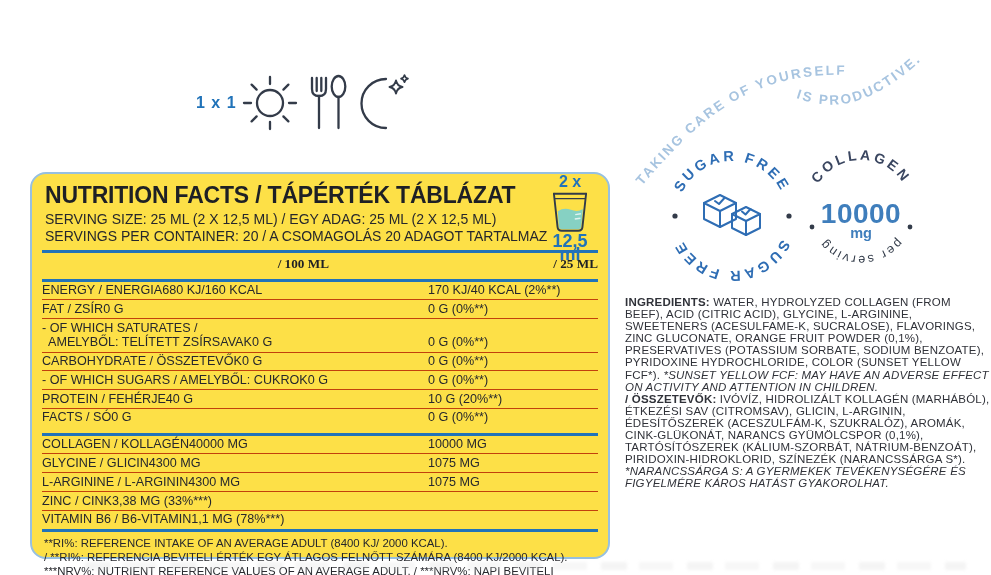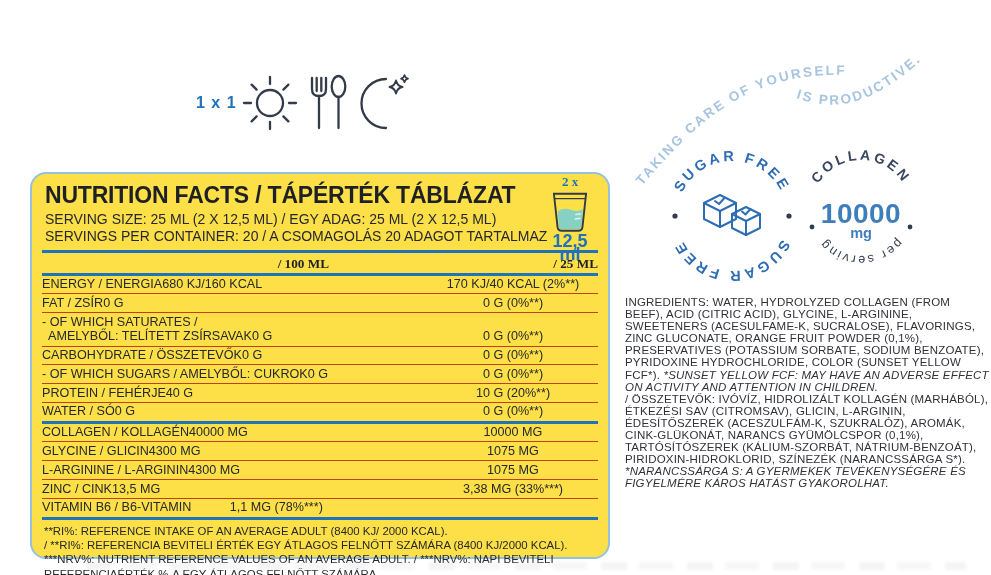--- a/index.html
+++ b/index.html
@@ -17,43 +17,43 @@
   
   .badge-sugar{position:absolute;left:662px;top:146px;}
   .badge-collagen{position:absolute;left:796px;top:147px;}
 
   
   .nf-box{position:absolute;left:30px;top:172px;width:580px;height:387px;box-sizing:border-box;
           border:2px solid #96C0E1;border-radius:16px;padding:5px 10px 0 10px;background:#fde047;}
   .nf-title{font-size:23px;font-weight:bold;color:#1E2025;margin:3px 0 2px 3px;letter-spacing:-0.2px;white-space:nowrap;}
   .nf-sub{font-size:14px;color:#26272C;margin-left:3px;line-height:1.2;white-space:nowrap;}
   .glass-widget{position:absolute;top:2px;right:9px;width:58px;text-align:center;color:#2173B9;font-weight:bold;}
-  .glass-times{font-size:13px;line-height:12px;font-family:Liberation Serif, serif;}
+  .glass-times{font-size:16px;line-height:12px;}
   .glass-volume{font-size:18px;line-height:13px;}
   .glass-widget svg{display:block;margin:1px auto 0 auto;}
 
   .divider-thick{border-top:3px solid #2173B9;margin-top:5px;}
   .hdr-row{position:relative;height:20px;font-weight:bold;font-size:13.2px;color:#1E2025;font-family:Liberation Serif, serif;}
   .hdr-100{position:absolute;left:47%;transform:translateX(-50%);top:3px;white-space:nowrap;}
   .hdr-25{position:absolute;right:0;top:3px;white-space:nowrap;}
 
   .row{display:flex;align-items:flex-end;border-top:1px solid #c2410c;padding:1.6px 0;
        font-size:12.6px;line-height:1.16;color:#26272C;}
-  .row.thick-top{border-top:3px solid #2173B9;}
+  .row.thick-top{border-top:3px solid #2173B9;margin-top:6px;}
   .lbl{white-space:nowrap;}
   .lbl .indent{margin-left:6px;}
   .mid{flex:1;white-space:nowrap;}
-  .rgt{width:170px;text-align:center;white-space:nowrap;}
+  .rgt{width:170px;text-align:left;white-space:nowrap;}
 
   .footnotes{font-size:11.4px;line-height:1.26;color:#26272C;padding:4px 2px 0 2px;}
 
   
   .ingredients{position:absolute;left:625px;top:296px;width:366px;font-size:11.5px;line-height:12.1px;
                letter-spacing:0.2px;color:#303239;}
-  .ing-bold{font-weight:normal;}
+  .ing-bold{font-weight:bold;}
   .ing-italic{font-style:italic;}
 
   
   .bottom-remnant{position:absolute;left:85px;right:25px;top:562px;height:8px;opacity:0.28;
       background:repeating-linear-gradient(90deg,#d9d9d9 0 26px,transparent 26px 38px,#e3e3e3 38px 72px,transparent 72px 86px);
       filter:blur(1.6px);}
 </style>
 </head>
 <body>
 
@@ -194,42 +194,41 @@
       <span class="lbl">- OF WHICH SUGARS / AMELYBŐL: CUKROK</span>
       <span class="mid">0 G</span>
       <span class="rgt">0 G (0%**)</span>
     </div>
     <div class="row">
       <span class="lbl">PROTEIN / FEHÉRJE</span>
       <span class="mid">40 G</span>
       <span class="rgt">10 G (20%**)</span>
     </div>
     <div class="row">
-      <span class="lbl">WATER / SÓ</span>
+      <span class="lbl">FACTS / SÓ</span>
       <span class="mid">0 G</span>
       <span class="rgt">0 G (0%**)</span>
     </div>
     <div class="row thick-top">
       <span class="lbl">COLLAGEN / KOLLAGÉN</span>
       <span class="mid">40000 MG</span>
       <span class="rgt">10000 MG</span>
     </div>
     <div class="row">
       <span class="lbl">GLYCINE / GLICIN</span>
       <span class="mid">4300 MG</span>
       <span class="rgt">1075 MG</span>
     </div>
     <div class="row">
       <span class="lbl">L-ARGININE / L-ARGININ</span>
       <span class="mid">4300 MG</span>
       <span class="rgt">1075 MG</span>
     </div>
     <div class="row">
       <span class="lbl">ZINC / CINK</span>
-      <span class="mid">13,5 MG</span>
       <span class="rgt">3,38 MG (33%***)</span>
     </div>
     <div class="row">
       <span class="lbl">VITAMIN B6 / B6-VITAMIN</span>
       <span class="rgt">1,1 MG (78%***)</span>
     </div>
 
     <div class="divider-thick" style="margin-top:0;"></div>
 
     <div class="footnotes">

